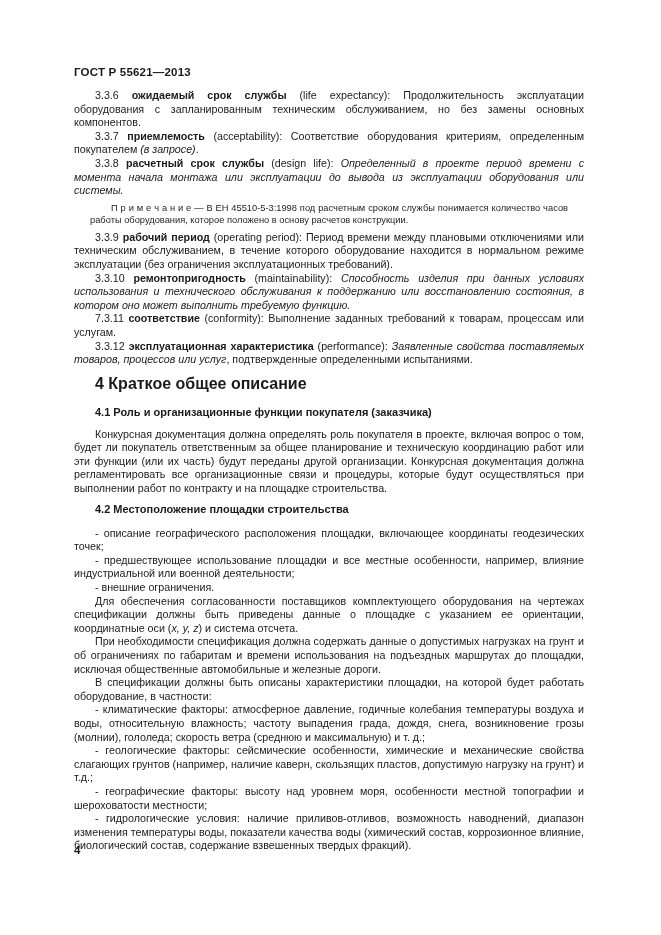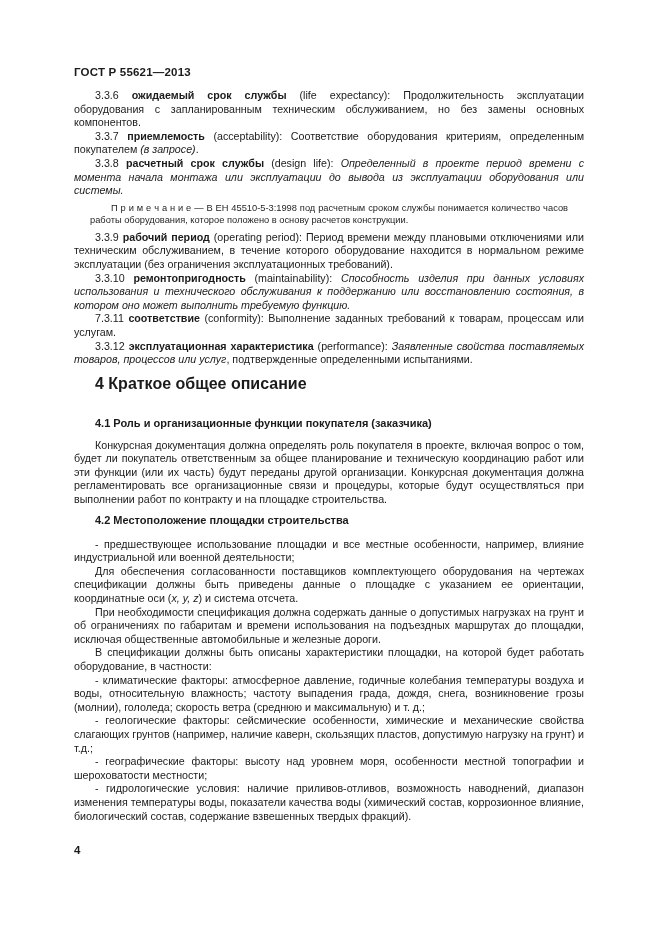--- a/index.html
+++ b/index.html
@@ -19,21 +19,21 @@
     text-align:justify;text-indent:21px;
   }
   .note{
     margin:4px 16px 5px;font-size:9.3px;line-height:12px;
     text-align:justify;text-indent:21px;color:#1f1f1f;
   }
   .h-section{
     margin:8px 0 0;font-size:16px;line-height:17px;
     font-weight:700;text-indent:21px;
   }
-  .h-sub{margin:24px 0 9px;font-size:11px;line-height:14px;font-weight:700;text-indent:21px;}
+  .h-sub{margin:13px 0 9px;font-size:11px;line-height:14px;font-weight:700;text-indent:21px;}
   .h-sub.tight{margin:6px 0 11px;}
   .b{font-weight:700;margin-top:12px;}
   .i{font-style:italic;}
   .page-number{
     position:absolute;left:74px;top:844px;
     font-size:11.5px;font-weight:700;
   }
 </style>
 </head>
 <body>
@@ -61,21 +61,23 @@
     <p class="body"><span>3.3.12 </span><span class="b">эксплуатационная характеристика</span><span> (performance): </span><span></span><span class="i">Заявленные свойства поставляемых товаров, процессов или услуг</span><span>, подтвержденные определенными испытаниями.</span></p>
 
     <h2 class="h-section">4 Краткое общее описание</h2>
 
     <h3 class="h-sub">4.1 Роль и организационные функции покупателя (заказчика)</h3>
 
     <p class="body">Конкурсная документация должна определять роль покупателя в проекте, включая вопрос о том, будет ли покупатель ответственным за общее планирование и техническую координацию работ или эти функции (или их часть) будут переданы другой организации. Конкурсная документация должна регламентировать все организационные связи и процедуры, которые будут осуществляться при выполнении работ по контракту и на площадке строительства.</p>
 
     <h3 class="h-sub tight">4.2 Местоположение площадки строительства</h3>
 
+    <p class="body">- описание географического расположения площадки, включающее координаты геодезических точек;</p>
     <p class="body">- предшествующее использование площадки и все местные особенности, например, влияние индустриальной или военной деятельности;</p>
+    <p class="body">- внешние ограничения.</p>
 
     <p class="body"><span>Для обеспечения согласованности поставщиков комплектующего оборудования на чертежах спецификации должны быть приведены данные о площадке с указанием ее ориентации, координатные оси (</span><span class="i">x, y, z</span><span>) и система отсчета.</span></p>
 
     <p class="body">При необходимости спецификация должна содержать данные о допустимых нагрузках на грунт и об ограничениях по габаритам и времени использования на подъездных маршрутах до площадки, исключая общественные автомобильные и железные дороги.</p>
 
     <p class="body">В спецификации должны быть описаны характеристики площадки, на которой будет работать оборудование, в частности:</p>
 
     <p class="body">- климатические факторы: атмосферное давление, годичные колебания температуры воздуха и воды, относительную влажность; частоту выпадения града, дождя, снега, возникновение грозы (молнии), гололеда; скорость ветра (среднюю и максимальную) и т. д.;</p>
     <p class="body">- геологические факторы: сейсмические особенности, химические и механические свойства слагающих грунтов (например, наличие каверн, скользящих пластов, допустимую нагрузку на грунт) и т.д.;</p>
     <p class="body">- географические факторы: высоту над уровнем моря, особенности местной топографии и шероховатости местности;</p>

